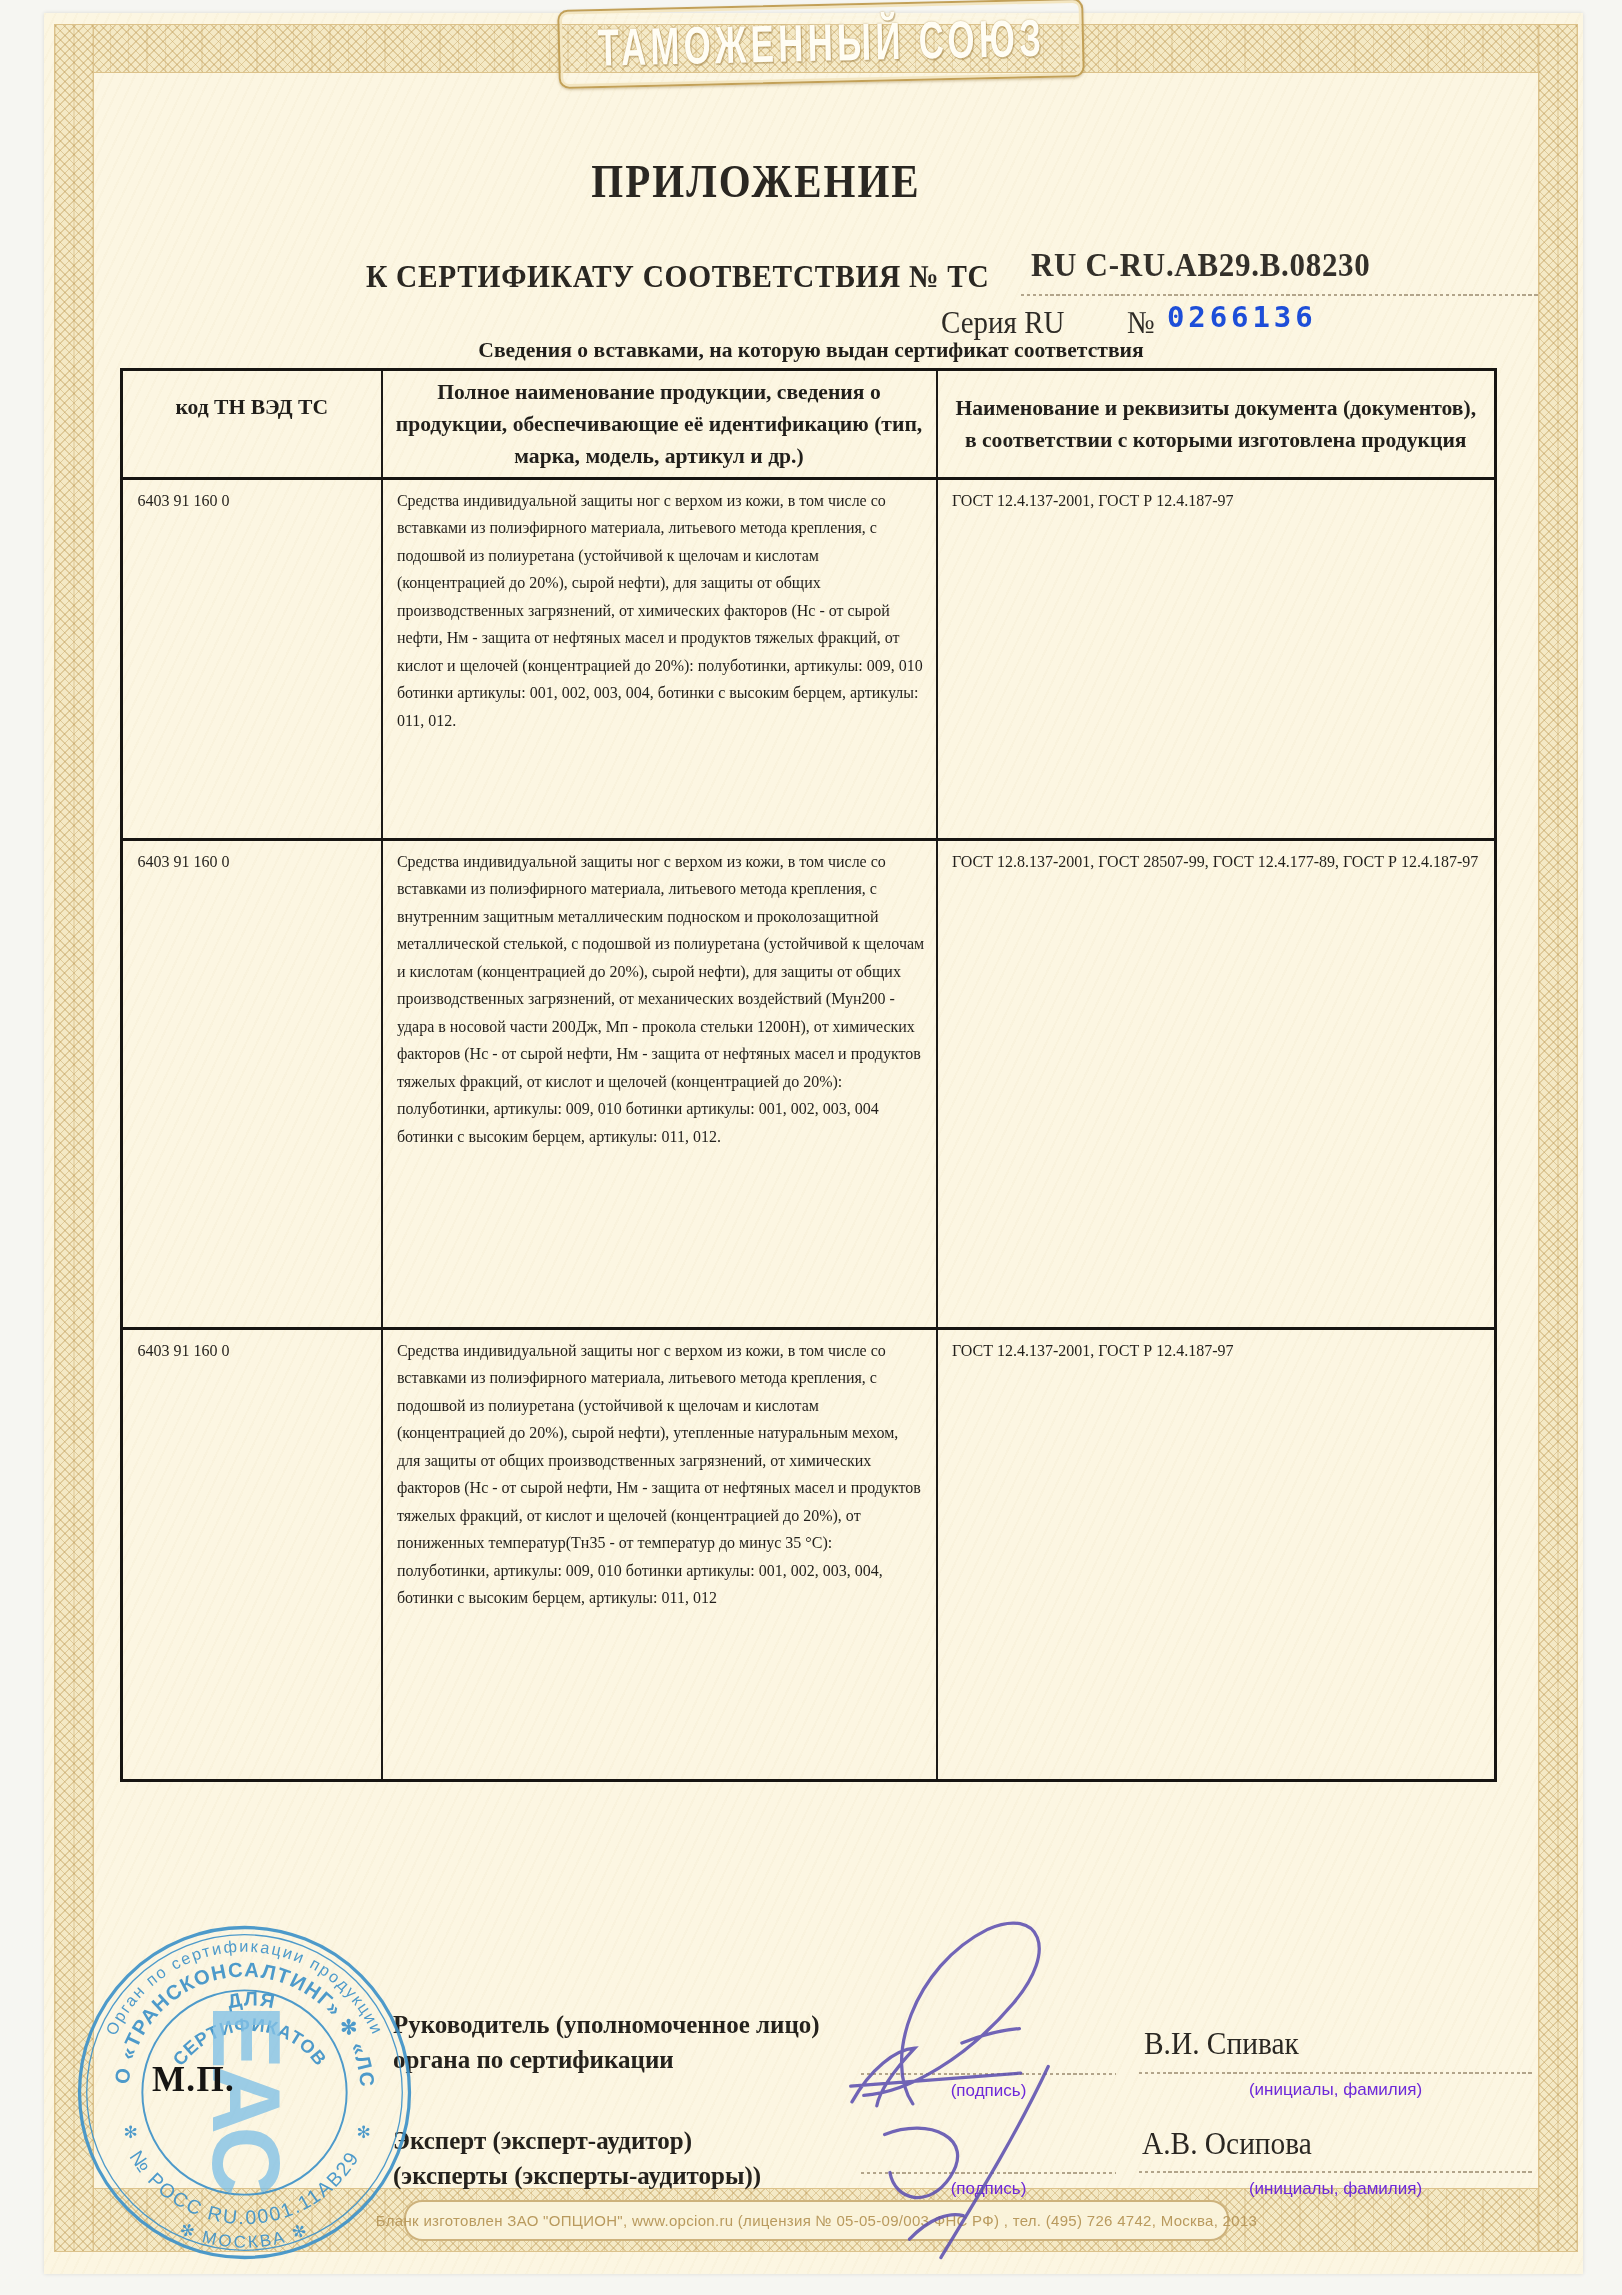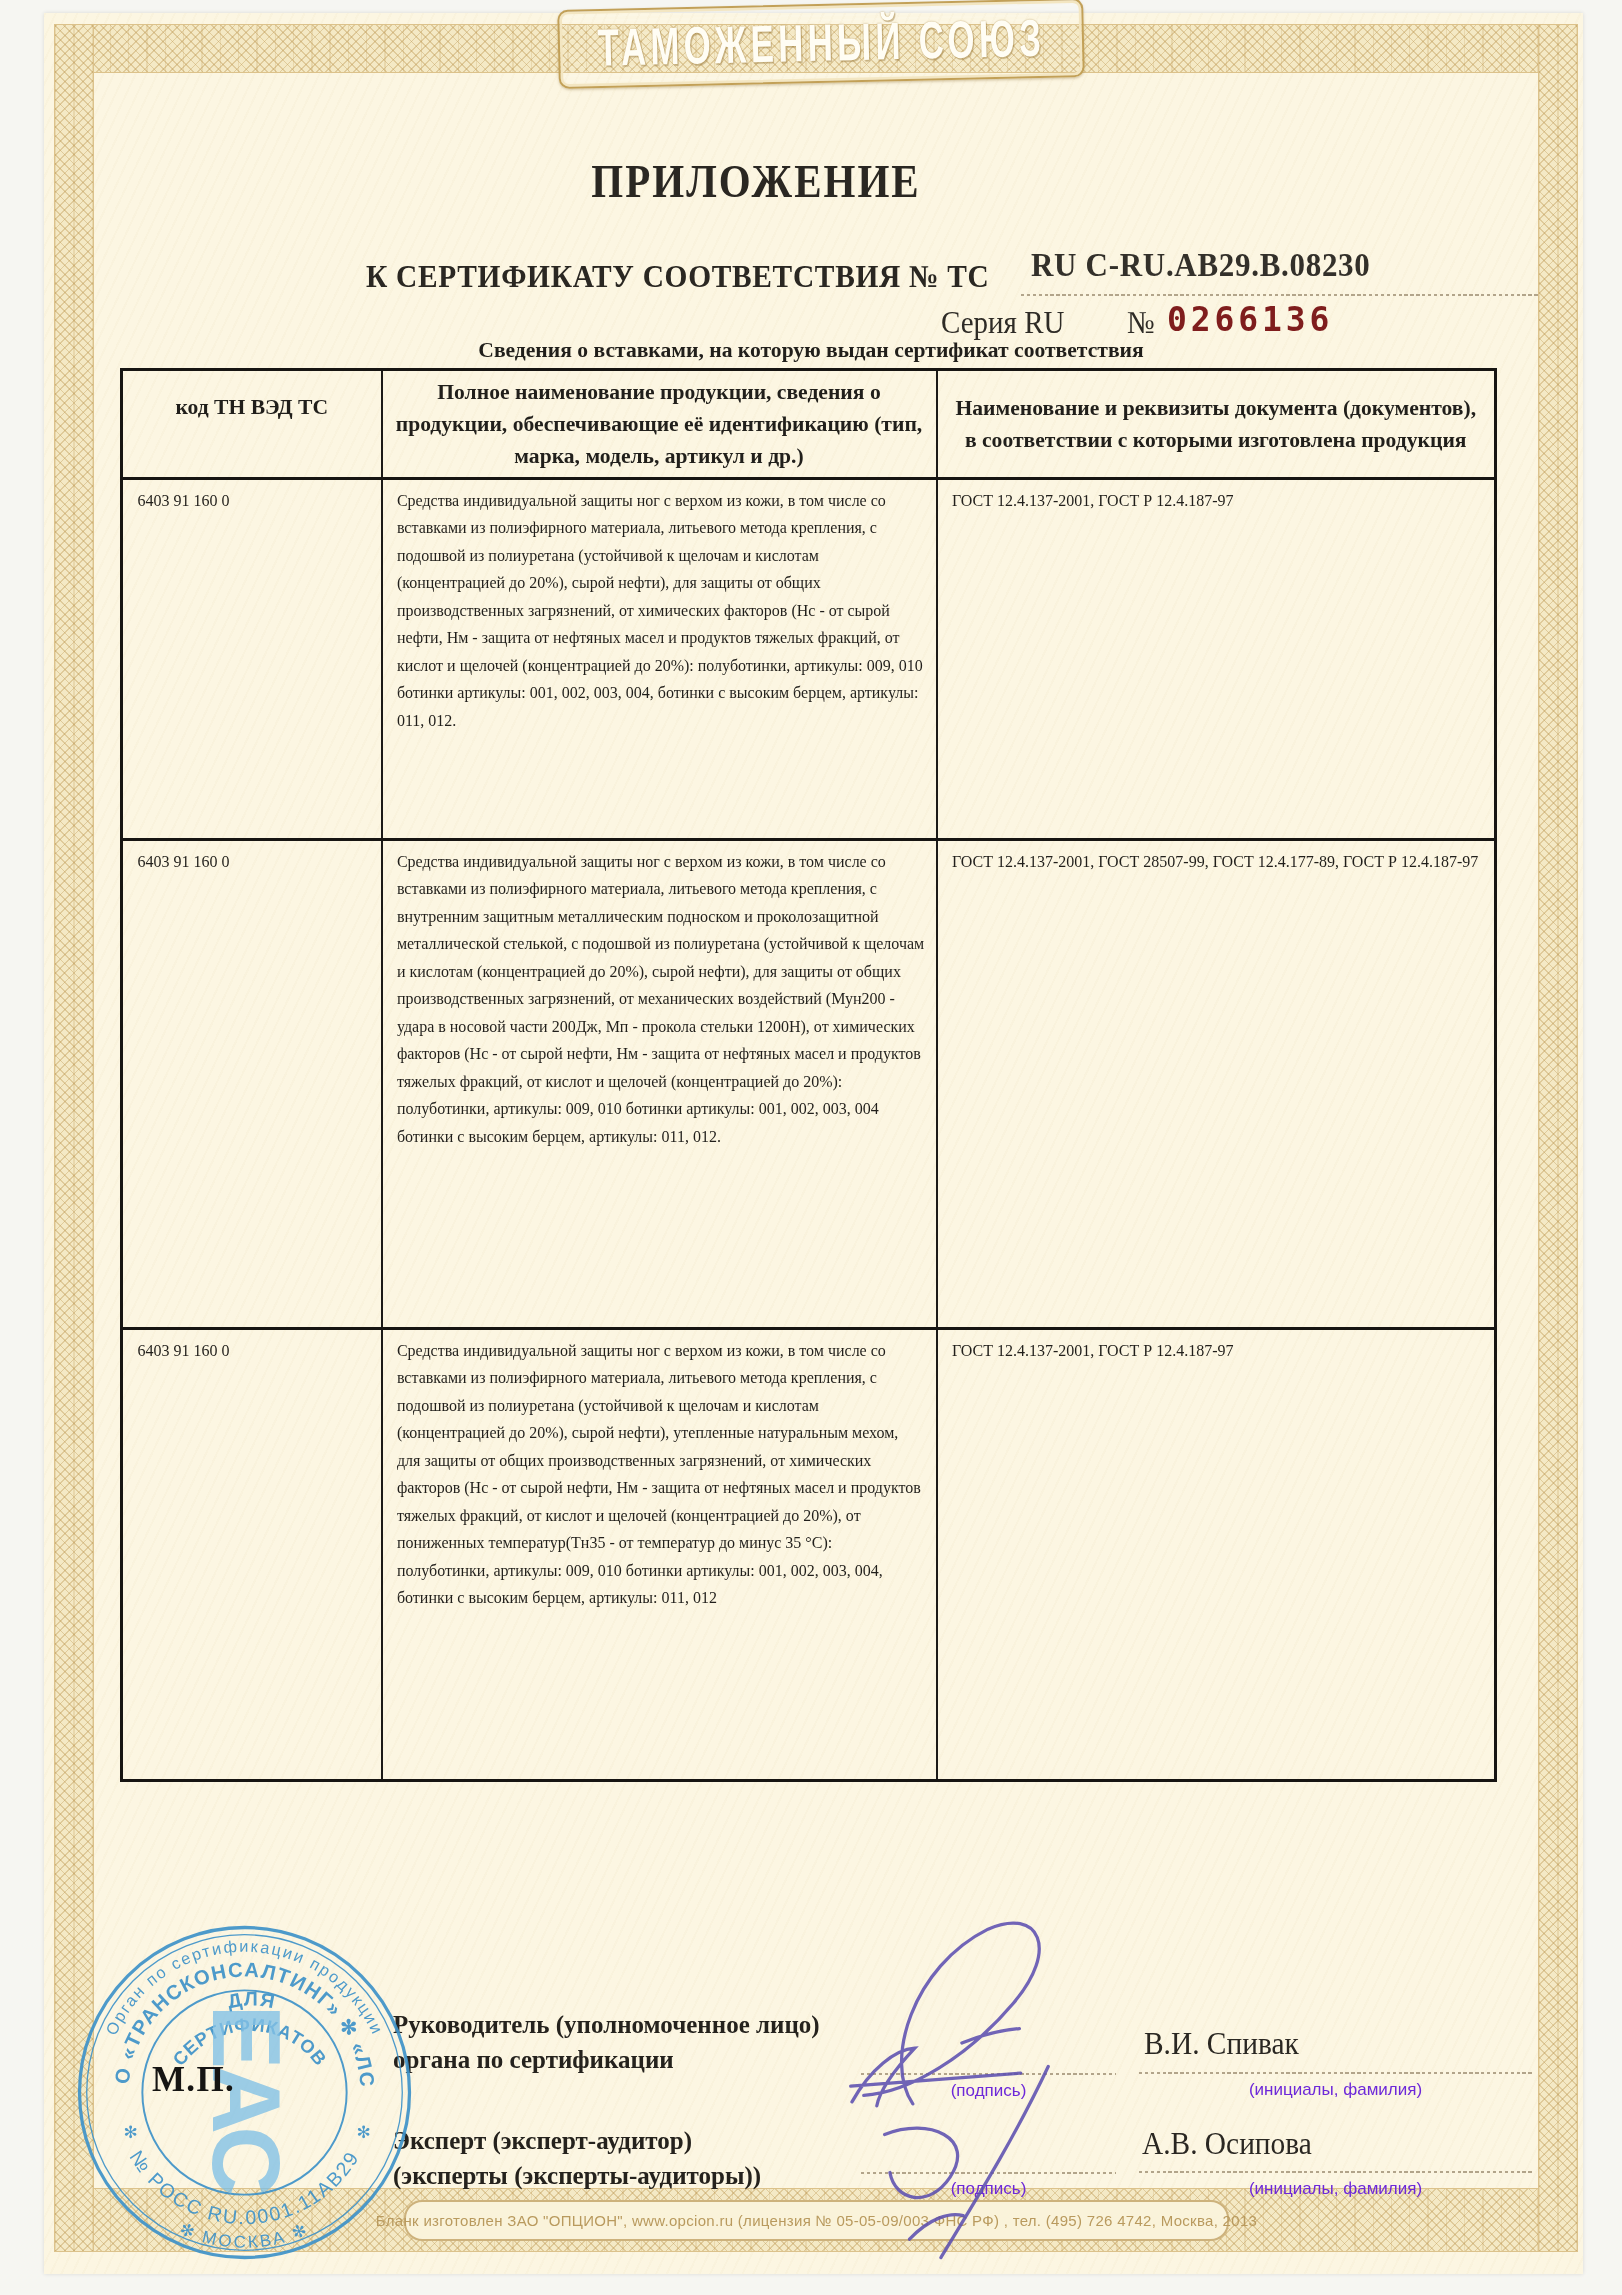--- a/index.html
+++ b/index.html
@@ -66,21 +66,21 @@
   .cert-no{
     left:1031px;top:247px;font-size:31px;font-weight:600;color:#33302a;
     letter-spacing:0.7px;white-space:nowrap;transform:scaleY(1.08);
   }
   .dotline{height:2px;background-image:repeating-linear-gradient(90deg,#a5967b 0 3.3px, transparent 3.3px 5.9px);opacity:.85;}
   .series-label{left:941px;top:306px;font-size:29px;color:#2e2b26;transform:scaleY(1.1);white-space:nowrap;}
   .series-no-sign{left:1127px;top:306px;font-size:29px;color:#2e2b26;transform:scaleY(1.1);}
   .series-number{
     left:1167px;top:300px;
     font-family:"DejaVu Sans Mono", monospace;font-weight:bold;
-    font-size:33px;letter-spacing:3.9px;color:#7f1d1d;
+    font-size:29px;letter-spacing:3.9px;color:#1d4ed8;
   }
   .tbl-caption{
     left:124px;top:338px;width:1374px;text-align:center;
     font-size:21.6px;font-weight:bold;color:#211f1b;
   }
 
   table.tbl{
     position:absolute;left:120px;top:368px;width:1374px;
     border-collapse:collapse;table-layout:fixed;
     background:transparent;
@@ -163,21 +163,21 @@
     <th>Наименование и реквизиты документа (документов), в соответствии с которыми изготовлена продукция</th>
   </tr>
   <tr style="height:361px;">
     <td class="code-cell">6403 91 160 0</td>
     <td>Средства индивидуальной защиты ног с верхом из кожи, в том числе со вставками из полиэфирного материала, литьевого метода крепления, с подошвой из полиуретана (устойчивой к щелочам и кислотам (концентрацией до 20%), сырой нефти), для защиты от общих производственных загрязнений, от химических факторов (Нс - от сырой нефти, Нм - защита от нефтяных масел и продуктов тяжелых фракций, от кислот и щелочей (концентрацией до 20%): полуботинки, артикулы: 009, 010 ботинки артикулы: 001, 002, 003, 004, ботинки с высоким берцем, артикулы: 011, 012.</td>
     <td class="docs-cell">ГОСТ 12.4.137-2001, ГОСТ Р 12.4.187-97</td>
   </tr>
   <tr style="height:489px;">
     <td class="code-cell">6403 91 160 0</td>
     <td>Средства индивидуальной защиты ног с верхом из кожи, в том числе со вставками из полиэфирного материала, литьевого метода крепления, с внутренним защитным металлическим подноском и проколозащитной металлической стелькой, с подошвой из полиуретана (устойчивой к щелочам и кислотам (концентрацией до 20%), сырой нефти), для защиты от общих производственных загрязнений, от механических воздействий (Мун200 - удара в носовой части 200Дж, Мп - прокола стельки 1200Н), от химических факторов (Нс - от сырой нефти, Нм - защита от нефтяных масел и продуктов тяжелых фракций, от кислот и щелочей (концентрацией до 20%): полуботинки, артикулы: 009, 010 ботинки артикулы: 001, 002, 003, 004 ботинки с высоким берцем, артикулы: 011, 012.</td>
-    <td class="docs-cell">ГОСТ 12.4.137-2001, ГОСТ 28507-99, ГОСТ 12.4.177-89, ГОСТ Р 12.4.187-97</td>
+    <td class="docs-cell">ГОСТ 12.8.137-2001, ГОСТ 28507-99, ГОСТ 12.4.177-89, ГОСТ Р 12.4.187-97</td>
   </tr>
   <tr style="height:452px;">
     <td class="code-cell">6403 91 160 0</td>
     <td>Средства индивидуальной защиты ног с верхом из кожи, в том числе со вставками из полиэфирного материала, литьевого метода крепления, с подошвой из полиуретана (устойчивой к щелочам и кислотам (концентрацией до 20%), сырой нефти), утепленные натуральным мехом, для защиты от общих производственных загрязнений, от химических факторов (Нс - от сырой нефти, Нм - защита от нефтяных масел и продуктов тяжелых фракций, от кислот и щелочей (концентрацией до 20%), от пониженных температур(Тн35 - от температур до минус 35 °С): полуботинки, артикулы: 009, 010 ботинки артикулы: 001, 002, 003, 004, ботинки с высоким берцем, артикулы: 011, 012</td>
     <td class="docs-cell">ГОСТ 12.4.137-2001, ГОСТ Р 12.4.187-97</td>
   </tr>
 </tbody>
   </table>
 
 <div class="abs role-label" style="left:393px;top:2008px;width:458px;">Руководитель (уполномоченное лицо) органа по сертификации</div>

